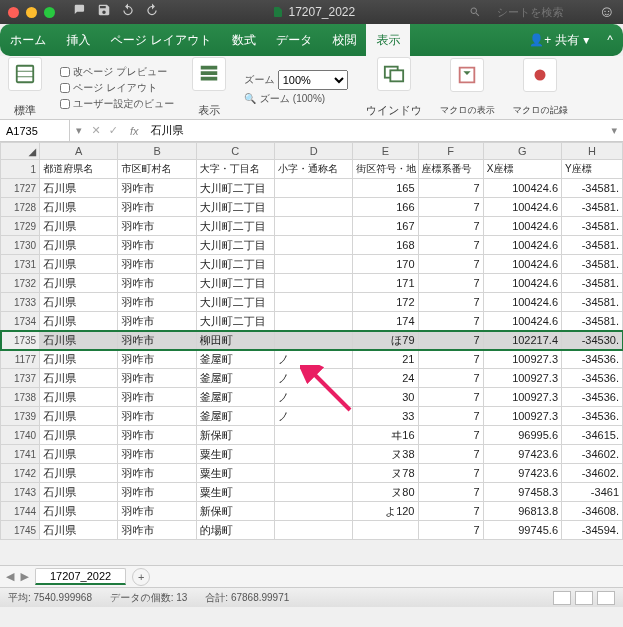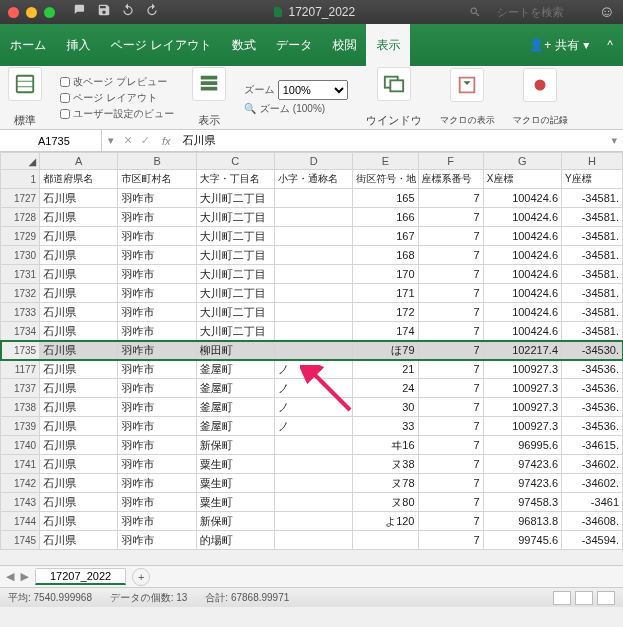--- a/index.html
+++ b/index.html
@@ -10,40 +10,40 @@
 .traffic { display:flex; gap:7px; }
 .dot { width:11px; height:11px; border-radius:50%; }
 .red{background:#ff5f57;} .yellow{background:#febc2e;} .green{background:#28c840;}
 .tb-icons { display:flex; gap:10px; margin-left:12px; color:#ccc; }
 .tb-icons svg { width:14px; height:14px; fill:#ccc; }
 .titlebar .fname { color:#ddd; font-size:12px; margin-left:auto; margin-right:auto; display:flex; align-items:center; gap:4px;}
 .search-title { display:flex; align-items:center; gap:16px; color:#888; font-size:11px; }
 .search-title input { background:transparent; border:none; color:#888; font-size:11px; width:90px; outline:none;}
 
 
-.tabs { height:42px; background:linear-gradient(#2a8a4a,#1e7a3e); display:flex; align-items:stretch; color:#fff; font-size:12px; }
+.tabs { height:32px; background:linear-gradient(#2a8a4a,#1e7a3e); display:flex; align-items:stretch; color:#fff; font-size:12px;border-radius:10px; }
 .tab { padding:0 10px; display:flex; align-items:center; cursor:pointer; }
 .tab.active { background:#f5f5f5; color:#1e7a3e; font-weight:500; }
 .tabs .spacer{flex:1;}
 .share { color:#fff; display:flex; align-items:center; gap:4px; padding:0 8px;}
 
 
 .ribbon { height:64px; background:#f5f5f5; border-bottom:1px solid #ccc; display:flex; align-items:center; gap:18px; padding:4px 8px; font-size:11px; color:#444; }
 .rgroup { display:flex; flex-direction:column; align-items:center; gap:12px; }
 .rbtn-lg { width:34px; height:34px; display:flex; align-items:center; justify-content:center; border:1px solid #ddd; border-radius:3px; background:#fff; }
 .rbtn-lg svg{width:22px;height:22px;fill:#4a7a4a;}
 .rcol { display:flex; flex-direction:column; gap:2px; font-size:10px; color:#555;}
 .rcol div{display:flex;align-items:center;gap:3px;}
 .rcol input[type=checkbox]{width:10px;height:10px;}
 .zoom-row{display:flex;align-items:center;gap:4px;}
 .zoom-row select{font-size:11px;width:70px;height:20px;}
 
 
 .fbar { height:22px; background:#fff; border-bottom:1px solid #ccc; display:flex; align-items:center; font-size:11px; }
-.namebox { width:70px; height:100%; border-right:1px solid #ccc; padding:0 6px; background:#fff; display:flex;align-items:center;margin-left:32px;}
+.namebox { width:70px; height:100%; border-right:1px solid #ccc; padding:0 6px; background:#fff; display:flex;align-items:center;}
 .fbar .fx { padding:0 8px; color:#888; font-style:italic; }
 .fbar .fval { flex:1; padding:0 4px; }
 .fbar .drop{padding:0 6px;color:#888;}
 
 
 .sheet { background:#fff; font-size:11px; color:#222; }
 table { border-collapse:collapse; table-layout:fixed; width:100%; }
 th,td { border:1px solid #d4d4d4; height:19px; padding:0 3px; overflow:hidden; white-space:nowrap; text-overflow:clip;}
 th { background:#eee; font-weight:normal; color:#555; text-align:center; height:17px;}
 .rowhdr { background:#eee; text-align:right; width:36px; color:#555; font-size:10px;}

